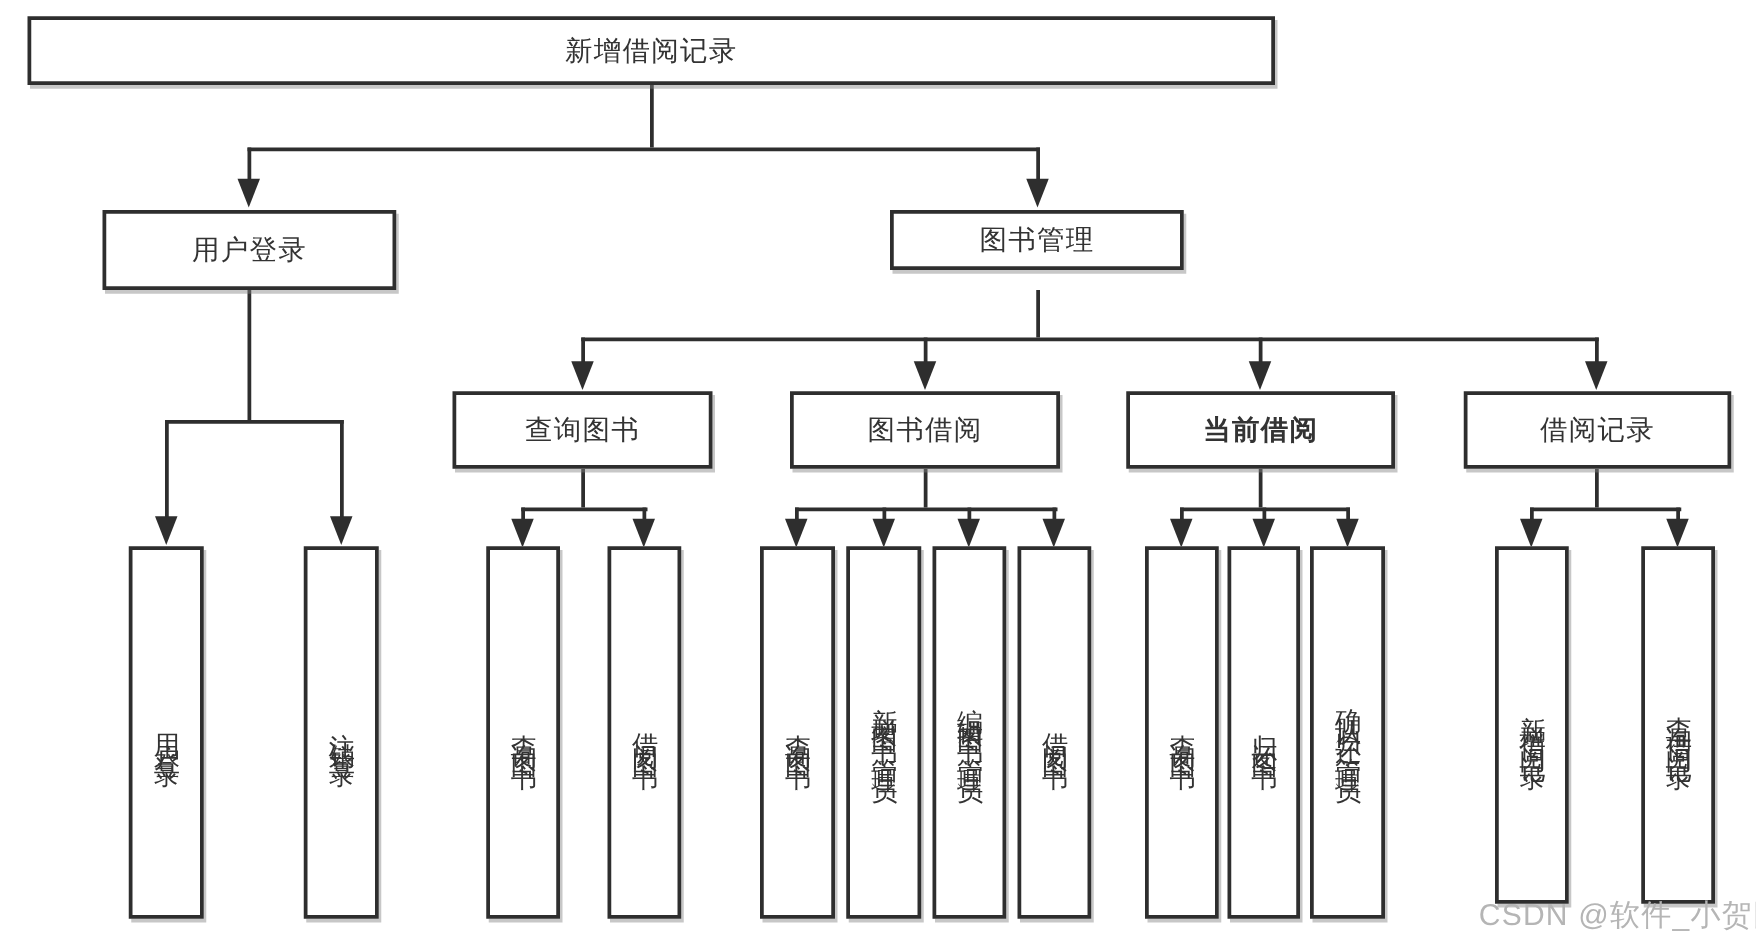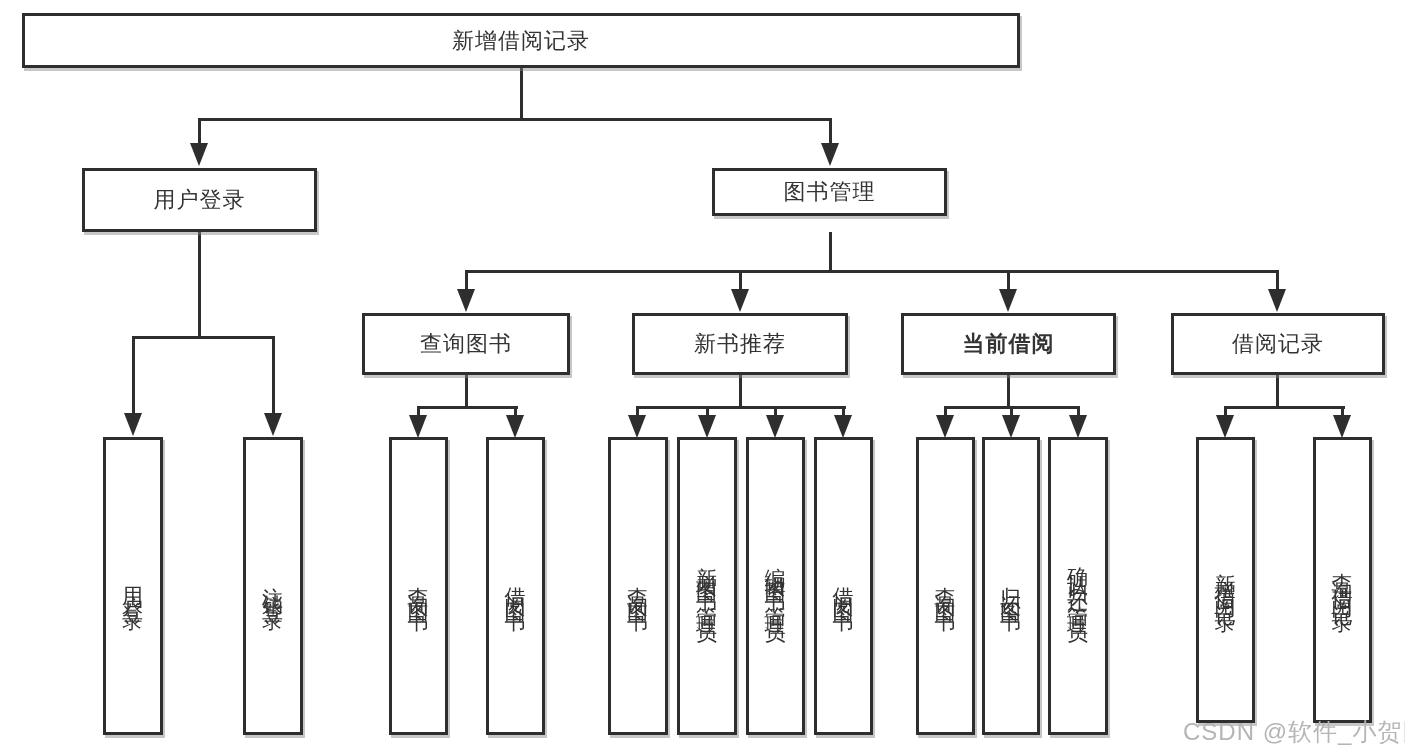--- a/index.html
+++ b/index.html
@@ -107,21 +107,21 @@
   <div class="ah" style="left:731px; top:289px;"></div>
   <div class="vline" style="left:1007px; top:270px; height:22px;"></div>
   <div class="ah" style="left:999px; top:289px;"></div>
   <div class="vline" style="left:1276px; top:270px; height:22px;"></div>
   <div class="ah" style="left:1268px; top:289px;"></div>
 
   <div class="box" style="left:362px; top:313px; width:208px; height:62px;">
     <span>查询图书</span>
   </div>
   <div class="box" style="left:632px; top:313px; width:216px; height:62px;">
-    <span>新书推荐</span>
+    <span>图书借阅</span>
   </div>
   <div class="box" style="left:901px; top:313px; width:215px; height:62px;font-weight:bold;">
     <span>当前借阅</span>
   </div>
   <div class="box" style="left:1171px; top:313px; width:214px; height:62px;">
     <span>借阅记录</span>
   </div>
 
   <div class="vline" style="left:465px; top:375px; height:31px;"></div>
   <div class="hline" style="left:417px; top:406px; width:101px;"></div>

